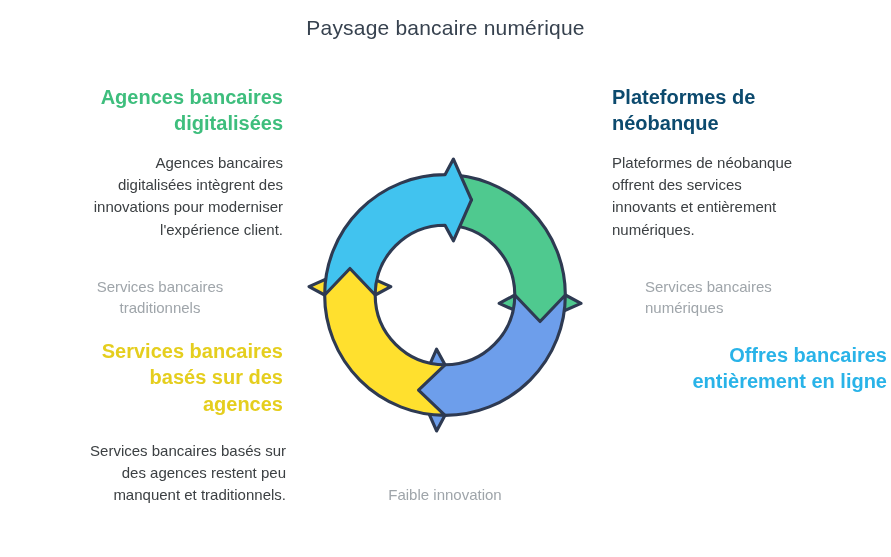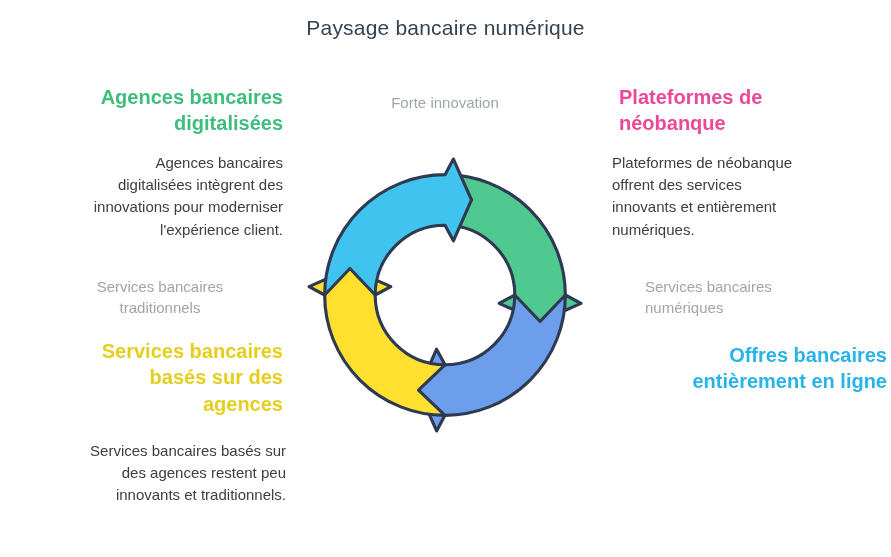--- a/index.html
+++ b/index.html
@@ -80,38 +80,38 @@
 
   <div class="title">Paysage bancaire numérique</div>
 
   <div class="heading tl-heading" style="color: rgb(62, 190, 125);">Agences bancaires
 digitalisées</div>
   <div class="body-text tl-body">Agences bancaires
 digitalisées intègrent des
 innovations pour moderniser
 l'expérience client.</div>
 
-  <div class="heading tr-heading" style="color: #ec4899; margin-left: 7px;">Plateformes de
+  <div class="heading tr-heading" style="color: #0c4a6e;">Plateformes de
 néobanque</div>
   <div class="body-text tr-body">Plateformes de néobanque
 offrent des services
 innovants et entièrement
 numériques.</div>
 
   <div class="heading bl-heading" style="color: rgb(229, 206, 30);">Services bancaires
 basés sur des
 agences</div>
   <div class="body-text bl-body">Services bancaires basés sur
 des agences restent peu
-innovants et traditionnels.</div>
+manquent et traditionnels.</div>
 
   <div class="heading br-heading" style="color: rgb(41, 179, 232);">Offres bancaires
 entièrement en ligne</div>
 
-  <div class="axis-label label-top">Forte innovation</div>
+  <div class="axis-label label-bottom">Faible innovation</div>
   <div class="axis-label label-left">Services bancaires
 traditionnels</div>
   <div class="axis-label label-right">Services bancaires
 numériques</div>
 
   <svg class="cycle" width="284" height="284" viewBox="-118 -118 236 236" aria-hidden="true">
     <g stroke="#2e3a52">
       <path d="M 0 -100 A 100 100 0 0 1 100 0 L 113 7 L 79 22 L 45 7 L 58 0 A 58 58 0 0 0 0 -58 L 22 -79 Z" fill="#4fc98f"></path>
       <path transform="rotate(90)" d="M 0 -100 A 100 100 0 0 1 100 0 L 113 7 L 79 22 L 45 7 L 58 0 A 58 58 0 0 0 0 -58 L 22 -79 Z" fill="#6d9eeb"></path>
       <path transform="rotate(180)" d="M 0 -100 A 100 100 0 0 1 100 0 L 113 7 L 79 22 L 45 7 L 58 0 A 58 58 0 0 0 0 -58 L 22 -79 Z" fill="#ffe02e"></path>

